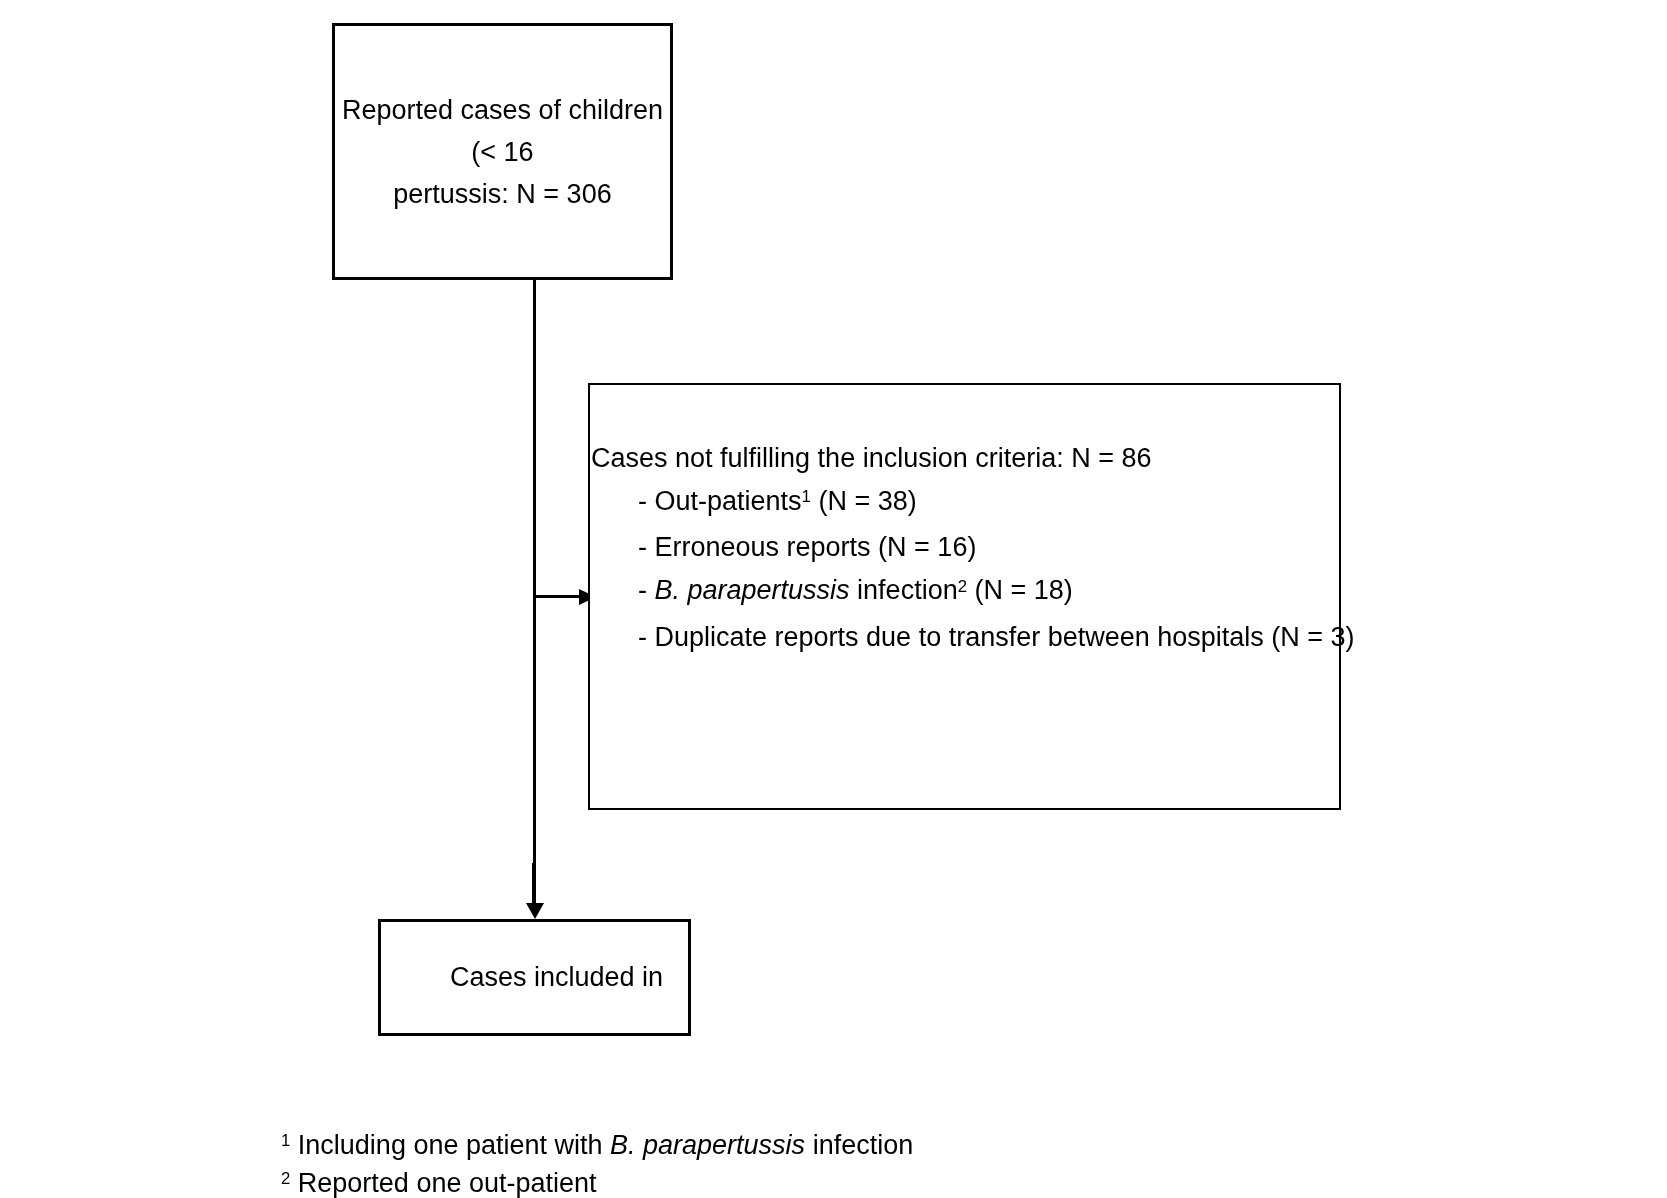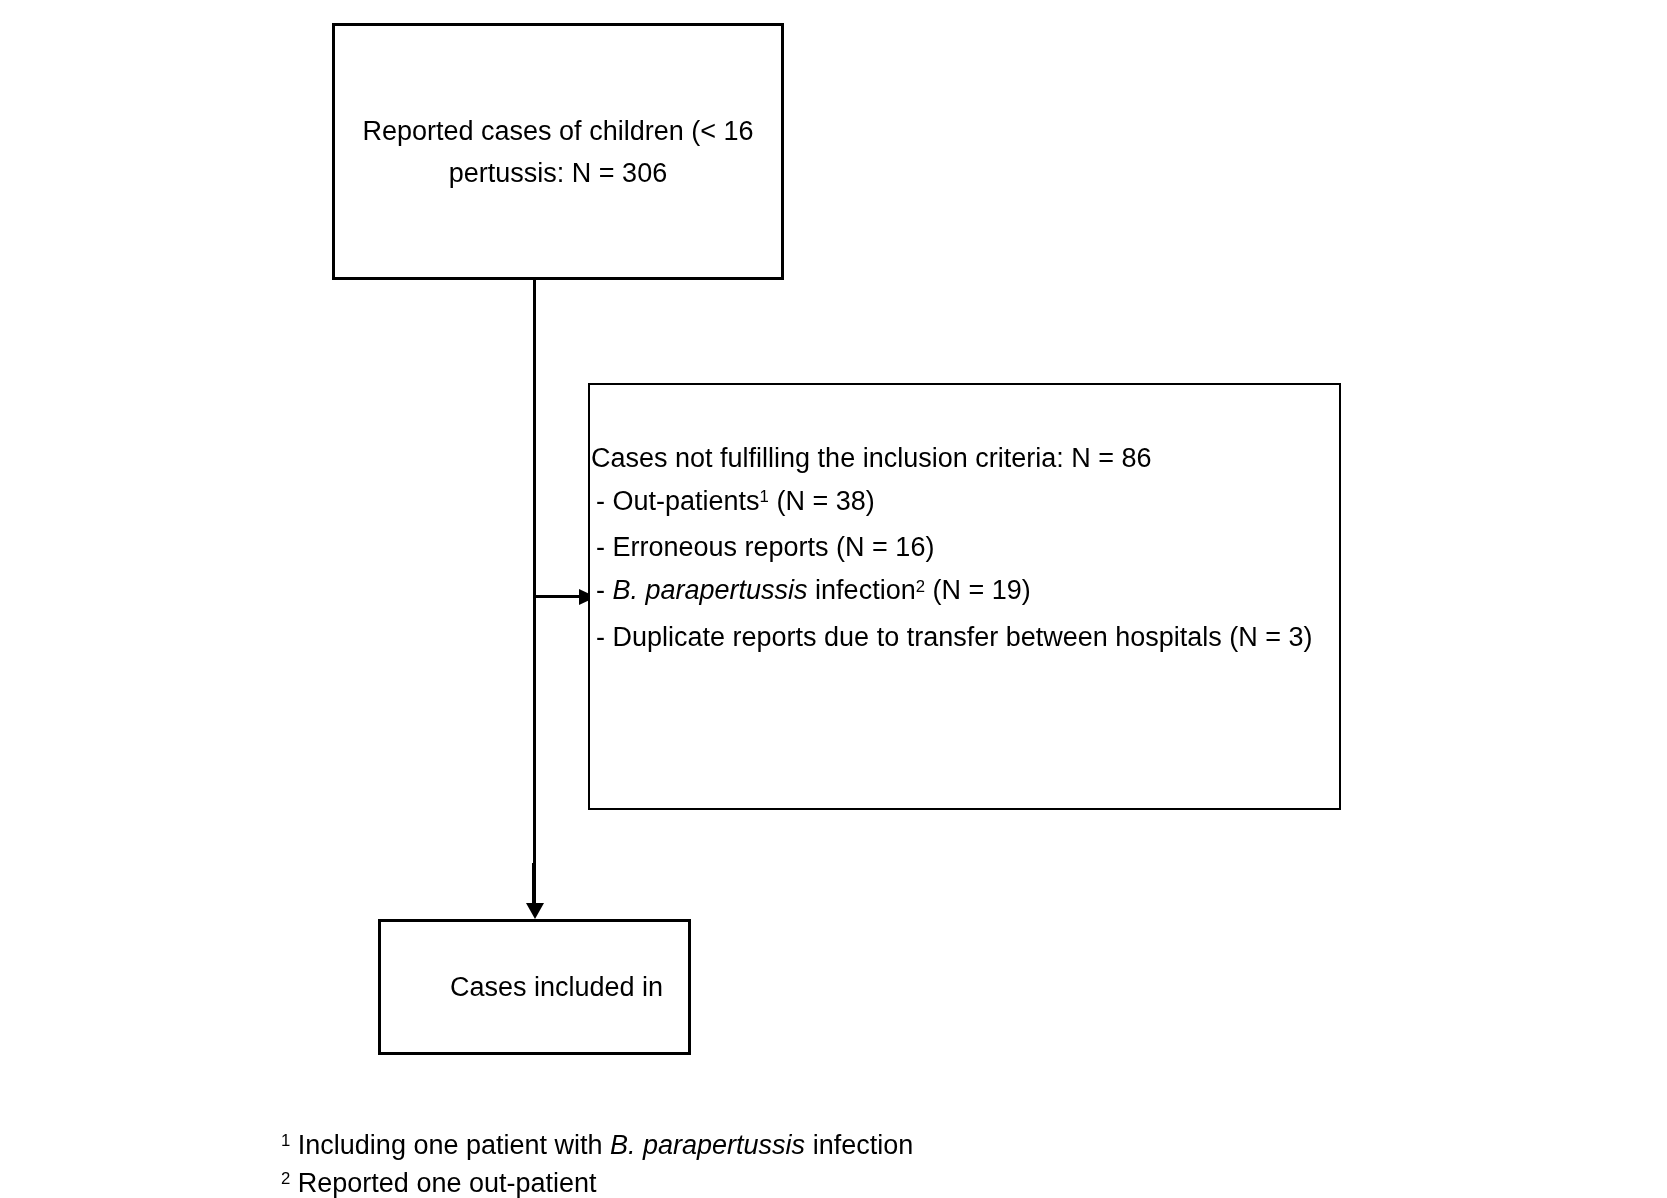--- a/index.html
+++ b/index.html
@@ -20,32 +20,32 @@
   }
   .center-text {
     display: flex;
     flex-direction: column;
     align-items: center;
     justify-content: center;
     text-align: center;
     font-size: 27px;
     line-height: 42px;
   }
-  .box-top    { left: 332px; top: 23px;  width: 452px; height: 257px; }
-  .box-incl   { left: 378px; top: 919px; width: 313px; height: 136px; line-height: 41px; padding-left: 44px; }
+  .box-top    { left: 332px; top: 23px;  width: 341px; height: 257px; }
+  .box-incl   { left: 378px; top: 919px; width: 313px; height: 117px; line-height: 41px; padding-left: 44px; }
   .box-excl   {
     left: 588px; top: 383px; width: 753px; height: 427px;
     border-width: 2px;
     font-size: 27px;
     line-height: 42.7px;
     padding-top: 52px;
     padding-left: 1px;
   }
   .box-excl .excl-line { white-space: nowrap; }
-  .box-excl .indent { padding-left: 5px; }
+  .box-excl .indent { padding-left: 5px; margin-left: 42px; }
   .sup {
     font-size: 0.62em;
     position: relative;
     top: -0.45em;
   }
   .it { font-style: italic; }
   .line {
     position: absolute;
     background: #000000;
   }
@@ -85,21 +85,21 @@
   <div class="line v-line-1"></div>
   <div class="line v-line-2"></div>
   <div class="arrowhead arrow-down"></div>
   <div class="line h-line"></div>
   <div class="arrowhead arrow-right"></div>
 
   <div class="flowbox box-excl">
     <div class="excl-line">Cases not fulfilling the inclusion criteria: N = 86</div>
     <div class="excl-line indent"><span>- Out-patients</span><span class="sup">1</span><span> (N = 38)</span></div>
     <div class="excl-line indent">- Erroneous reports (N = 16)</div>
-    <div class="excl-line indent"><span>- </span><span class="it">B. parapertussis</span><span> infection</span><span class="sup">2</span><span> (N = 19)</span></div>
+    <div class="excl-line indent"><span>- </span><span class="it">B. parapertussis</span><span> infection</span><span class="sup">2</span><span> (N = 18)</span></div>
     <div class="excl-line indent">- Duplicate reports due to transfer between hospitals (N = 3)</div>
   </div>
 
   <div class="flowbox box-incl center-text">
     <div>Cases included in</div>
   </div>
 
   <div class="footnotes">
     <div><span class="sup">1</span><span> Including one patient with </span><span class="it">B. parapertussis</span><span> infection</span></div>
     <div><span class="sup">2</span><span> Reported one out-patient</span></div>

